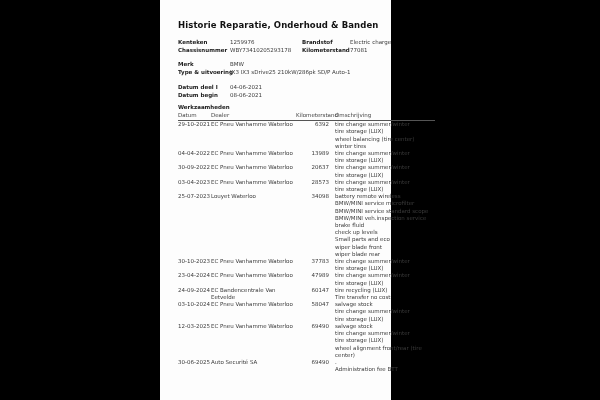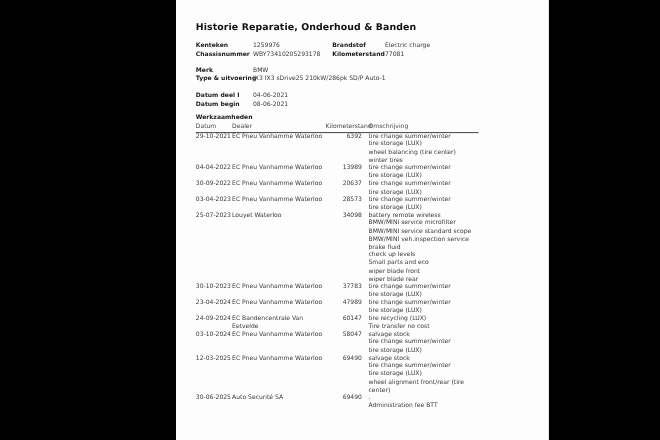--- a/index.html
+++ b/index.html
@@ -6,21 +6,21 @@
   body {
     width: 600px; height: 400px;
     background: #000;
     position: relative;
     overflow: hidden;
     font-family: "DejaVu Sans", "Liberation Sans", sans-serif;
   }
   .page {
     position: absolute;
     left: 160px; top: 0;
-    width: 339px; height: 400px;
+    width: 231px; height: 400px;
     background: #fdfdfd;
     color: #333;
   }
   .doc-title {
     position: absolute;
     left: 18px; top: 20px;
     font-size: 8.5px;
     font-weight: bold;
     color: #111;
     letter-spacing: 0.1px;

